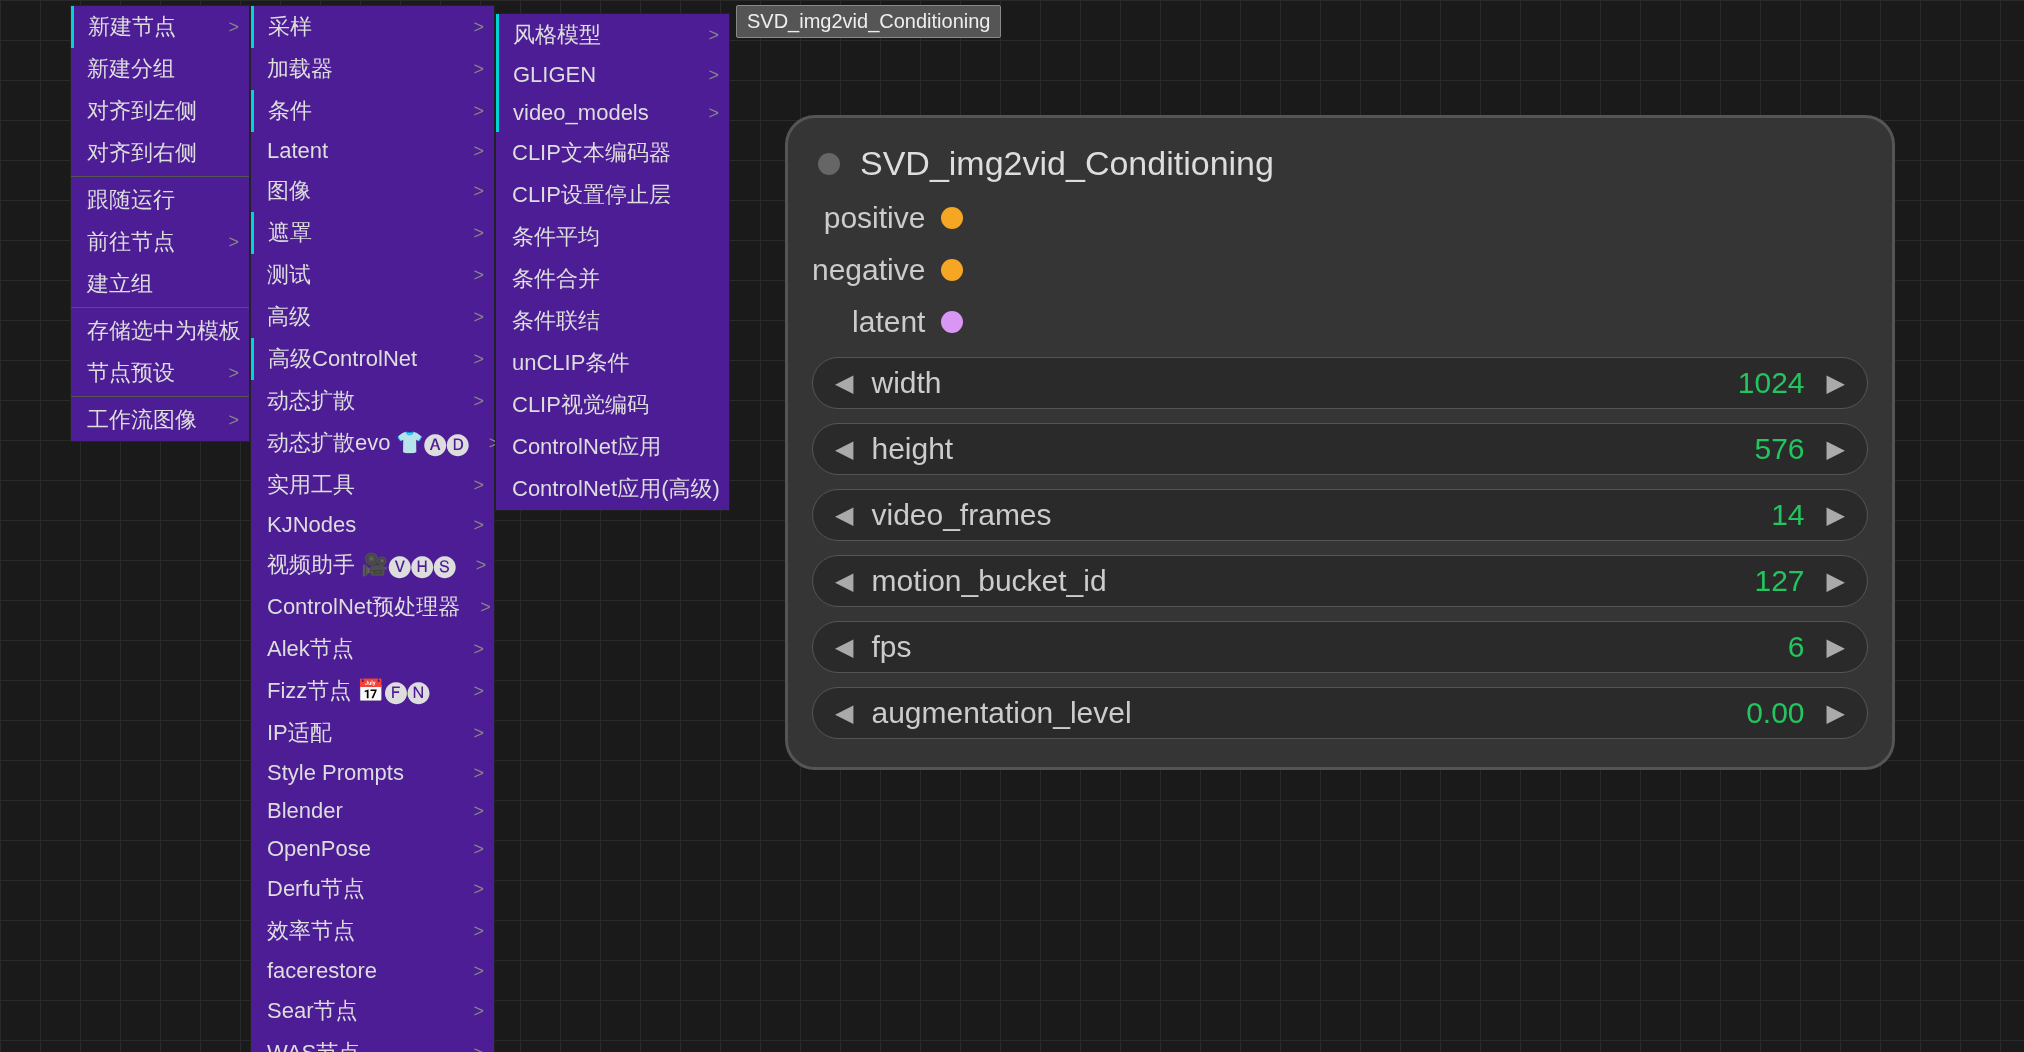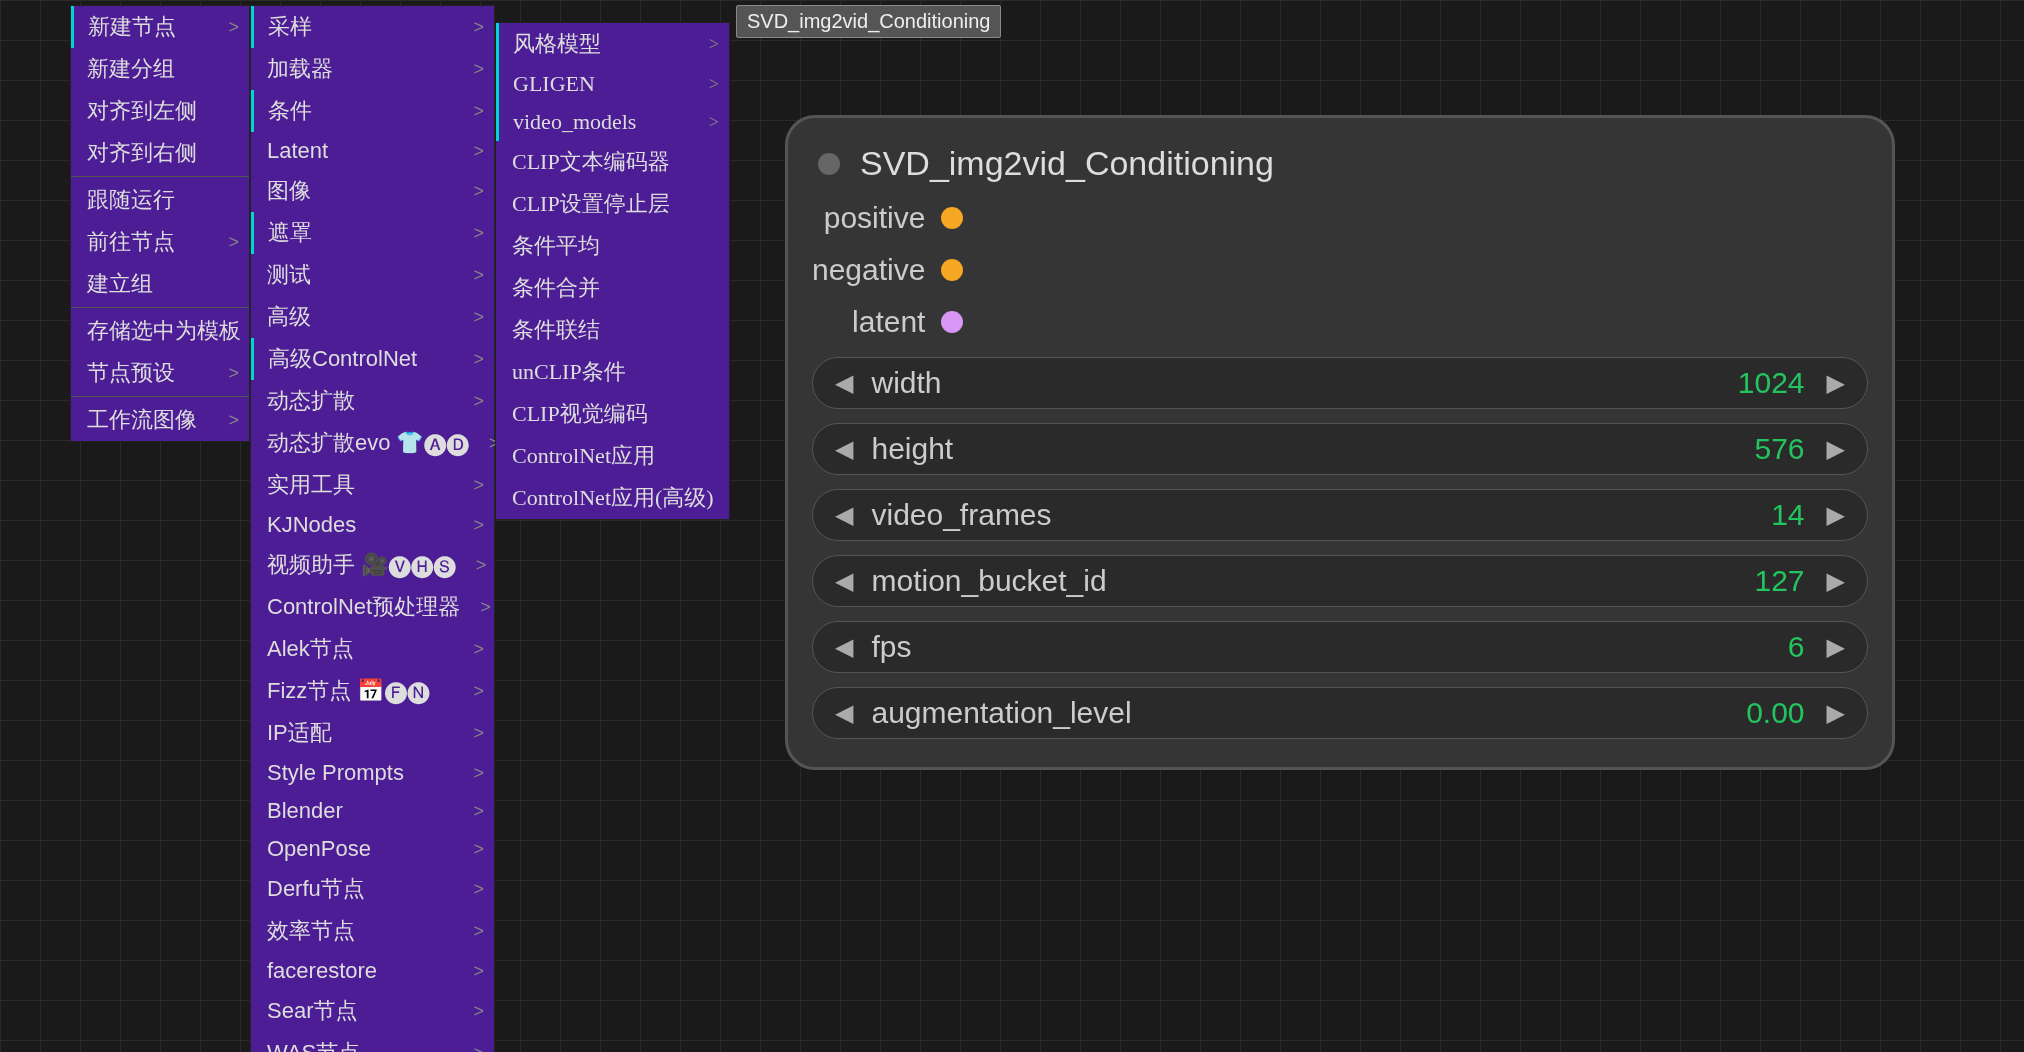--- a/index.html
+++ b/index.html
@@ -44,21 +44,21 @@
   margin-left: 20px;
   font-size: 18px;
 }
 .menu-sep {
   height: 1px;
   background: #555;
   margin: 2px 0;
 }
 .menu-col.col1 { top: 5px; left: 70px; width: 180px; }
 .menu-col.col2 { top: 5px; left: 250px; width: 245px; }
-.menu-col.col3 { top: 22px; left: 495px; width: 235px; font-family: Liberation Serif, serif; }
+.menu-col.col3 { top: 13px; left: 495px; width: 235px; }
 .final-item {
   position: absolute;
   top: 5px;
   left: 736px;
   background: #555;
   border: 1px solid #888;
   padding: 4px 10px;
   font-size: 20px;
   color: #eee;
   border-radius: 2px;

